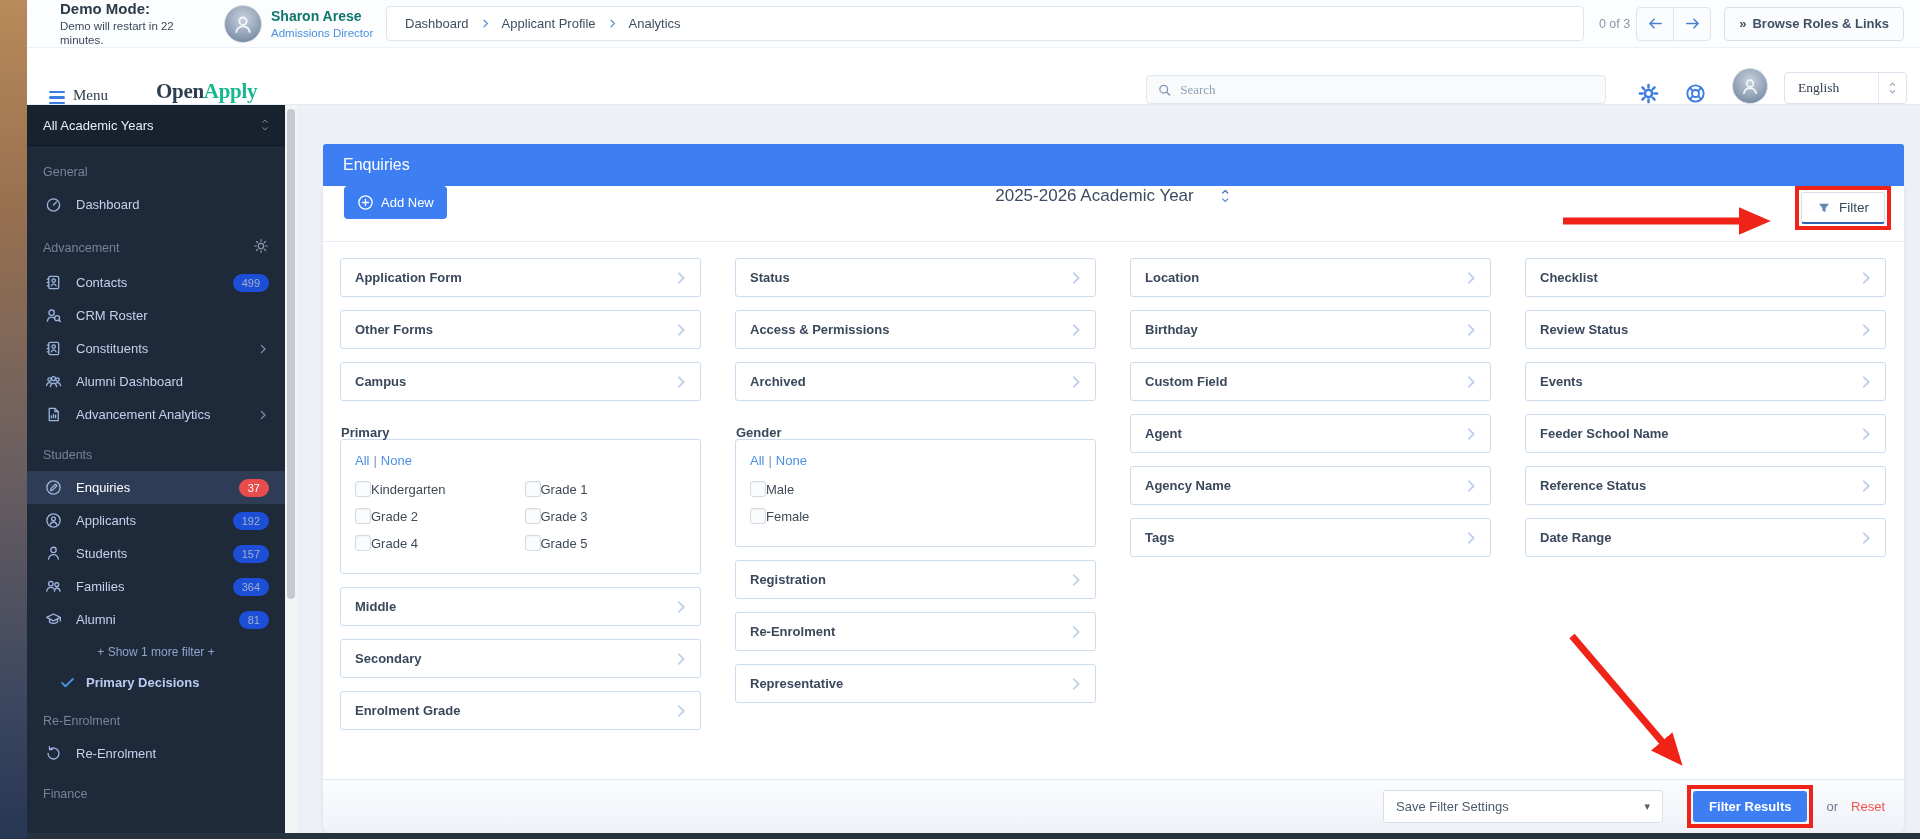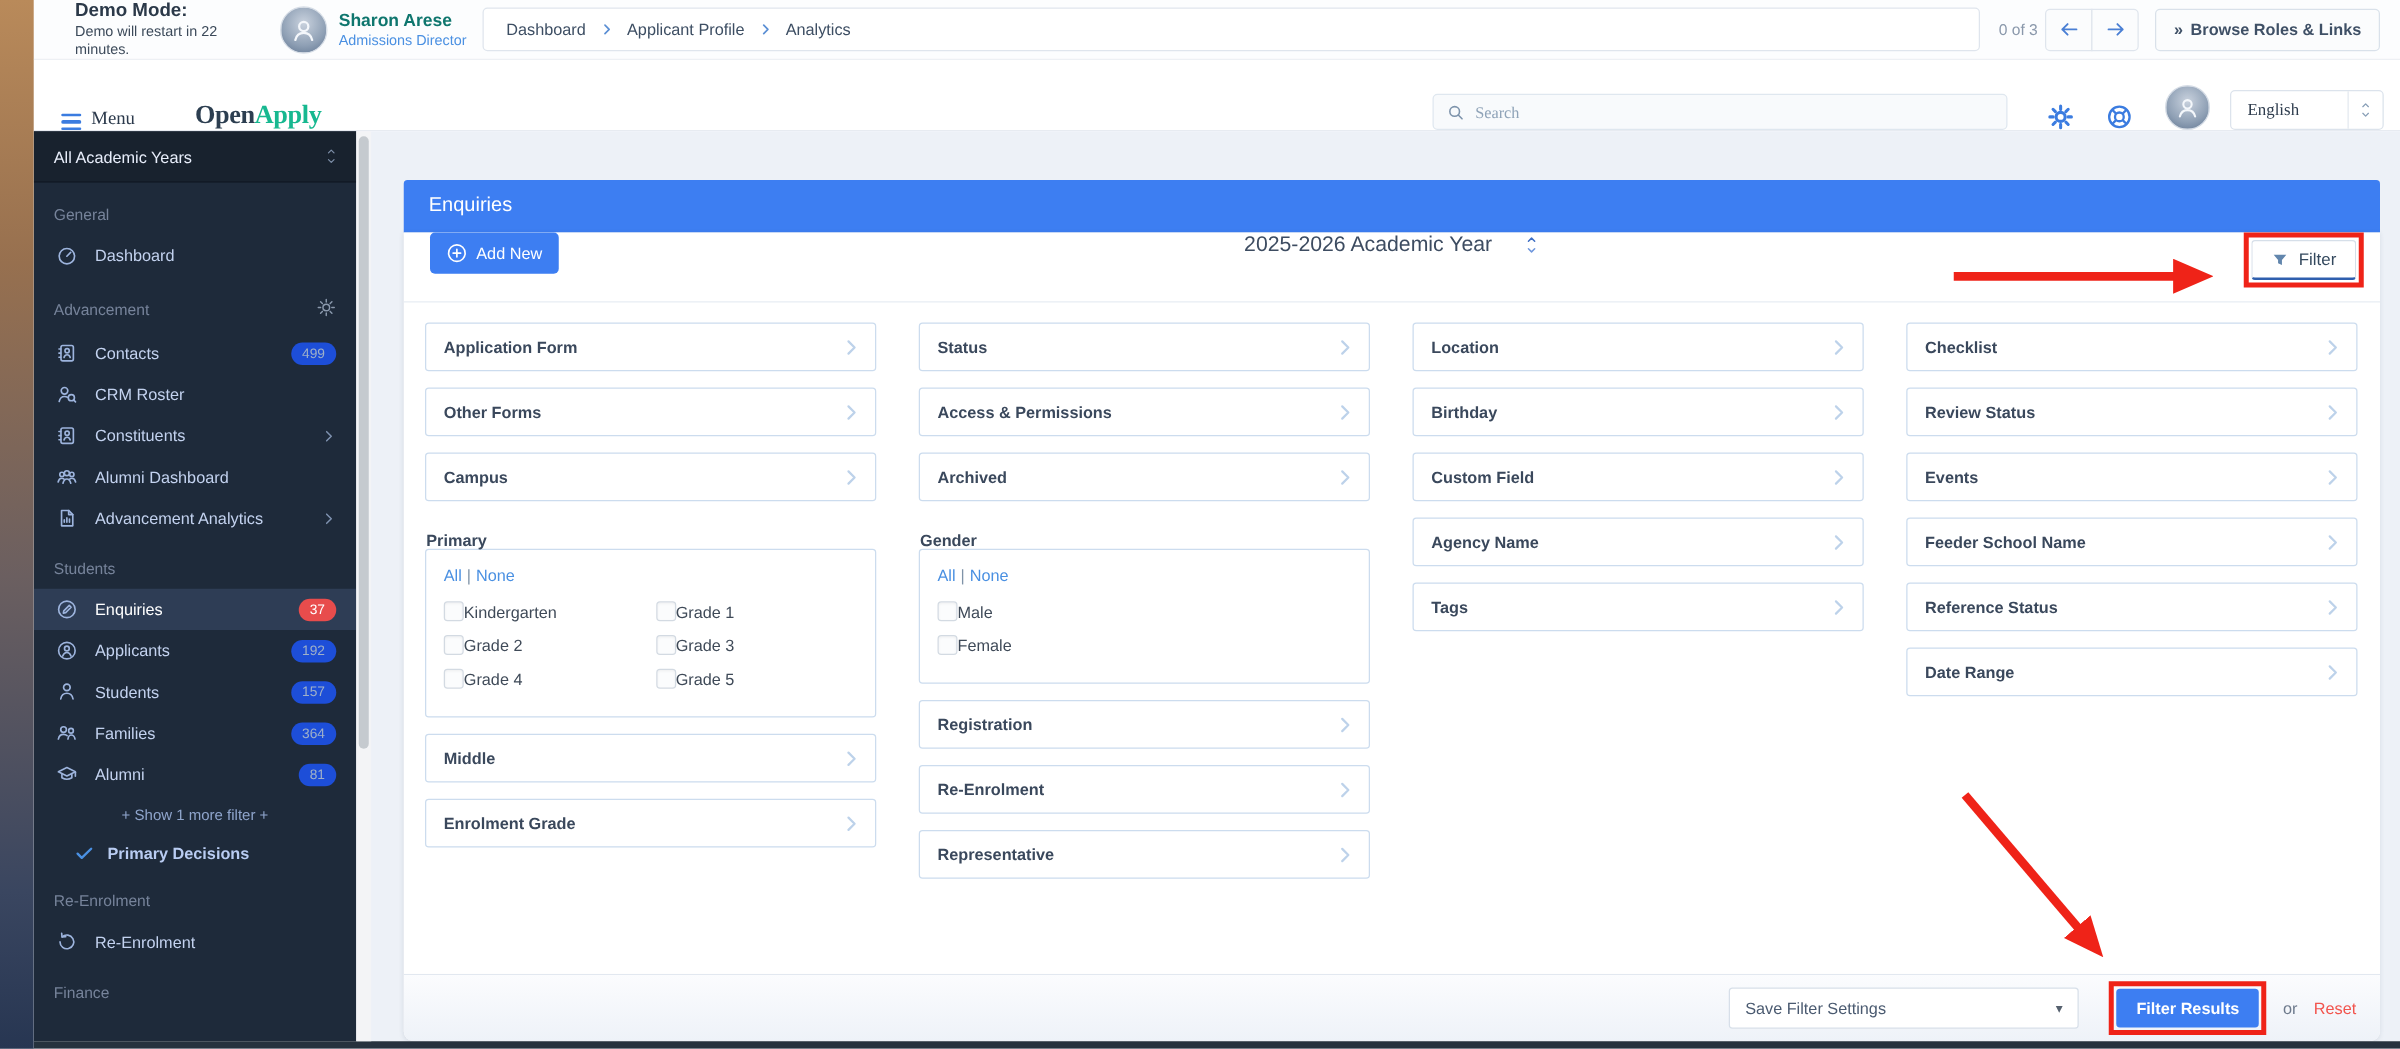--- a/index.html
+++ b/index.html
@@ -535,20 +535,28 @@
               </div>
               <div class="field">
                 <span class="field-label">Middle</span>
                 <span class="field-chev">
                   <svg viewBox="0 0 18 18" width="16" height="16" fill="none" stroke="currentColor" stroke-width="2" stroke-linecap="round" stroke-linejoin="round">
                     <path d="M6.5 3.5 12 9l-5.5 5.5"></path>
                   </svg>
                 </span>
               </div>
               <div class="field">
+                <span class="field-label">Secondary</span>
+                <span class="field-chev">
+                  <svg viewBox="0 0 18 18" width="16" height="16" fill="none" stroke="currentColor" stroke-width="2" stroke-linecap="round" stroke-linejoin="round">
+                    <path d="M6.5 3.5 12 9l-5.5 5.5"></path>
+                  </svg>
+                </span>
+              </div>
+              <div class="field">
                 <span class="field-label">Enrolment Grade</span>
                 <span class="field-chev">
                   <svg viewBox="0 0 18 18" width="16" height="16" fill="none" stroke="currentColor" stroke-width="2" stroke-linecap="round" stroke-linejoin="round">
                     <path d="M6.5 3.5 12 9l-5.5 5.5"></path>
                   </svg>
                 </span>
               </div>
             </div>
             <div class="fcol">
               <div class="field">
@@ -639,20 +647,28 @@
               </div>
               <div class="field">
                 <span class="field-label">Custom Field</span>
                 <span class="field-chev">
                   <svg viewBox="0 0 18 18" width="16" height="16" fill="none" stroke="currentColor" stroke-width="2" stroke-linecap="round" stroke-linejoin="round">
                     <path d="M6.5 3.5 12 9l-5.5 5.5"></path>
                   </svg>
                 </span>
               </div>
               <div class="field">
+                <span class="field-label">Agent</span>
+                <span class="field-chev">
+                  <svg viewBox="0 0 18 18" width="16" height="16" fill="none" stroke="currentColor" stroke-width="2" stroke-linecap="round" stroke-linejoin="round">
+                    <path d="M6.5 3.5 12 9l-5.5 5.5"></path>
+                  </svg>
+                </span>
+              </div>
+              <div class="field">
                 <span class="field-label">Agency Name</span>
                 <span class="field-chev">
                   <svg viewBox="0 0 18 18" width="16" height="16" fill="none" stroke="currentColor" stroke-width="2" stroke-linecap="round" stroke-linejoin="round">
                     <path d="M6.5 3.5 12 9l-5.5 5.5"></path>
                   </svg>
                 </span>
               </div>
               <div class="field">
                 <span class="field-label">Tags</span>
                 <span class="field-chev">

